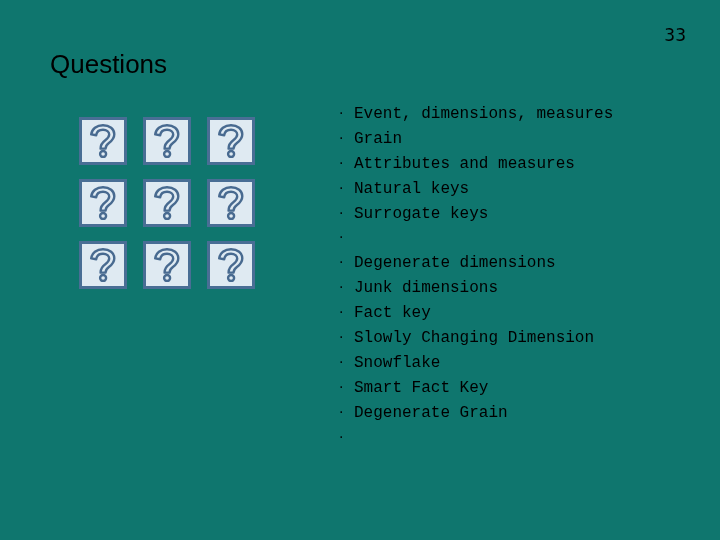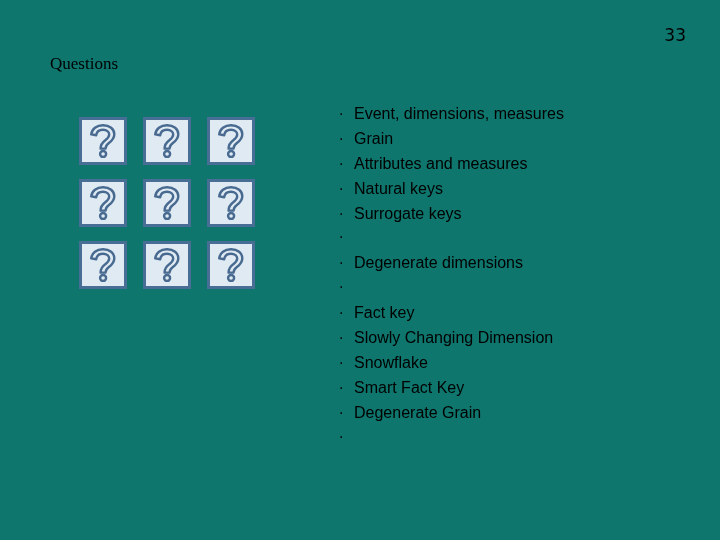--- a/index.html
+++ b/index.html
@@ -24,22 +24,22 @@
     font-family: "DejaVu Sans", sans-serif;
     font-size: 17px;
     color: #000000;
     line-height: 1;
     letter-spacing: 0px;
   }
   #slide-title {
     position: absolute;
     left: 50px;
     top: 49px;
-    font-family: Liberation Serif, serif;
-    font-size: 17px;
+    font-family: Liberation Sans, sans-serif;
+    font-size: 26px;
     color: #000000;
     line-height: 30px;
     white-space: nowrap;
   }
   
   #qgrid {
     position: absolute;
     left: 79px;
     top: 117px;
     display: grid;
@@ -78,21 +78,21 @@
     flex: 0 0 18px;
     font-family: "DejaVu Sans", sans-serif;
     font-size: 14px;
     color: #000000;
     line-height: 1;
     text-align: left;
     padding-left: 3px;
     box-sizing: border-box;
   }
   .bullet-text {
-    font-family: Liberation Sans, sans-serif;
+    font-family: Liberation Mono, monospace;
     font-size: 16px;
     color: #000000;
     line-height: 1;
     white-space: nowrap;
   }
 </style>
 </head>
 <body>
 
 <div id="slide">
@@ -199,20 +199,21 @@
     </div>
     <div class="bullet-row">
       <span class="bullet-mark">·</span>
     </div>
     <div class="bullet-row">
       <span class="bullet-mark">·</span>
       <span class="bullet-text">Degenerate dimensions</span>
     </div>
     <div class="bullet-row">
       <span class="bullet-mark">·</span>
+      <span class="bullet-text">Junk dimensions</span>
     </div>
     <div class="bullet-row">
       <span class="bullet-mark">·</span>
       <span class="bullet-text">Fact key</span>
     </div>
     <div class="bullet-row">
       <span class="bullet-mark">·</span>
       <span class="bullet-text">Slowly Changing Dimension</span>
     </div>
     <div class="bullet-row">

